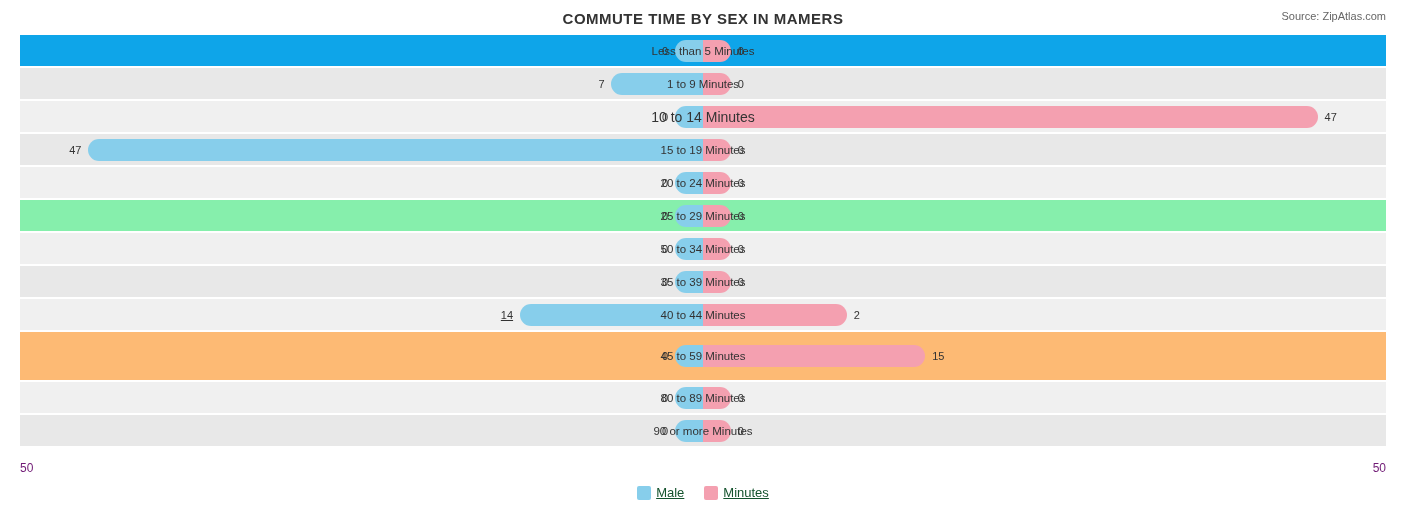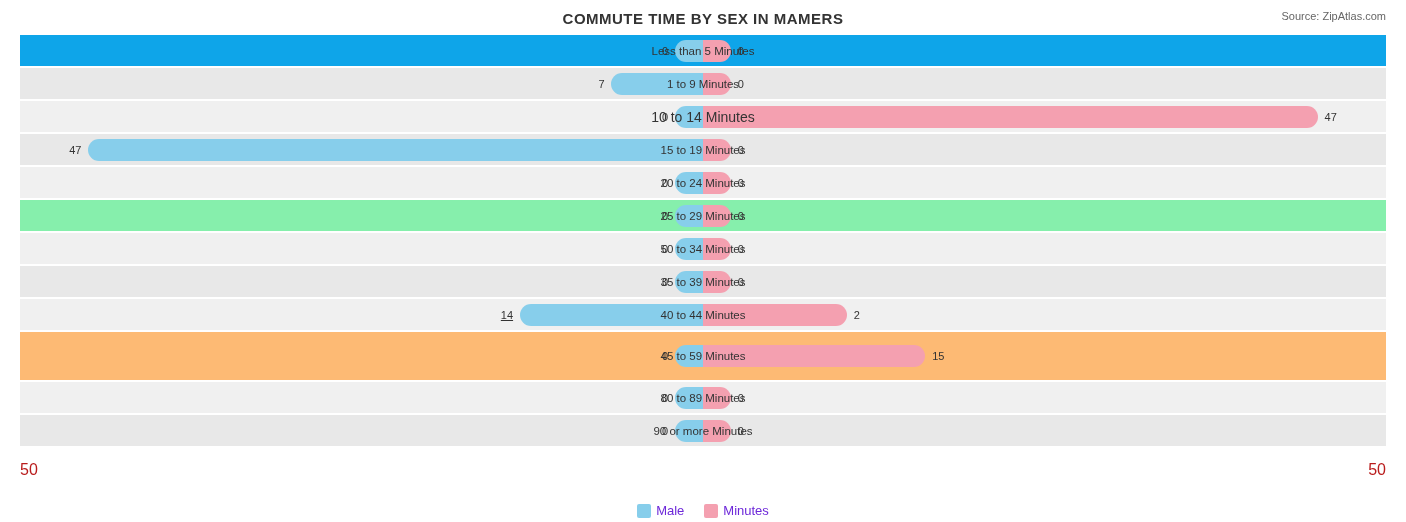--- a/index.html
+++ b/index.html
@@ -48,30 +48,31 @@
     .row:nth-child(odd) {
       background: #f5f5f5;
     }
     .row:nth-child(even) {
       background: #ebebeb;
     }
     .axis-labels {
       display: flex;
       justify-content: space-between;
       margin-top: 6px;
-      font-size: 16px;
-      color: #b91c1c;
+      font-size: 12px;
+      color: #701a75;
     }
     .legend {
       display: flex;
       justify-content: center;
       gap: 20px;
-      margin-top: 24px;
+      margin-top: 10px;
       font-size: 13px;
-      color: #6d28d9;
+      color: #14532d;
+      text-decoration: underline;
     }
     .legend-item {
       display: flex;
       align-items: center;
       gap: 5px;
     }
     .legend-box {
       width: 14px;
       height: 14px;
       border-radius: 2px;

